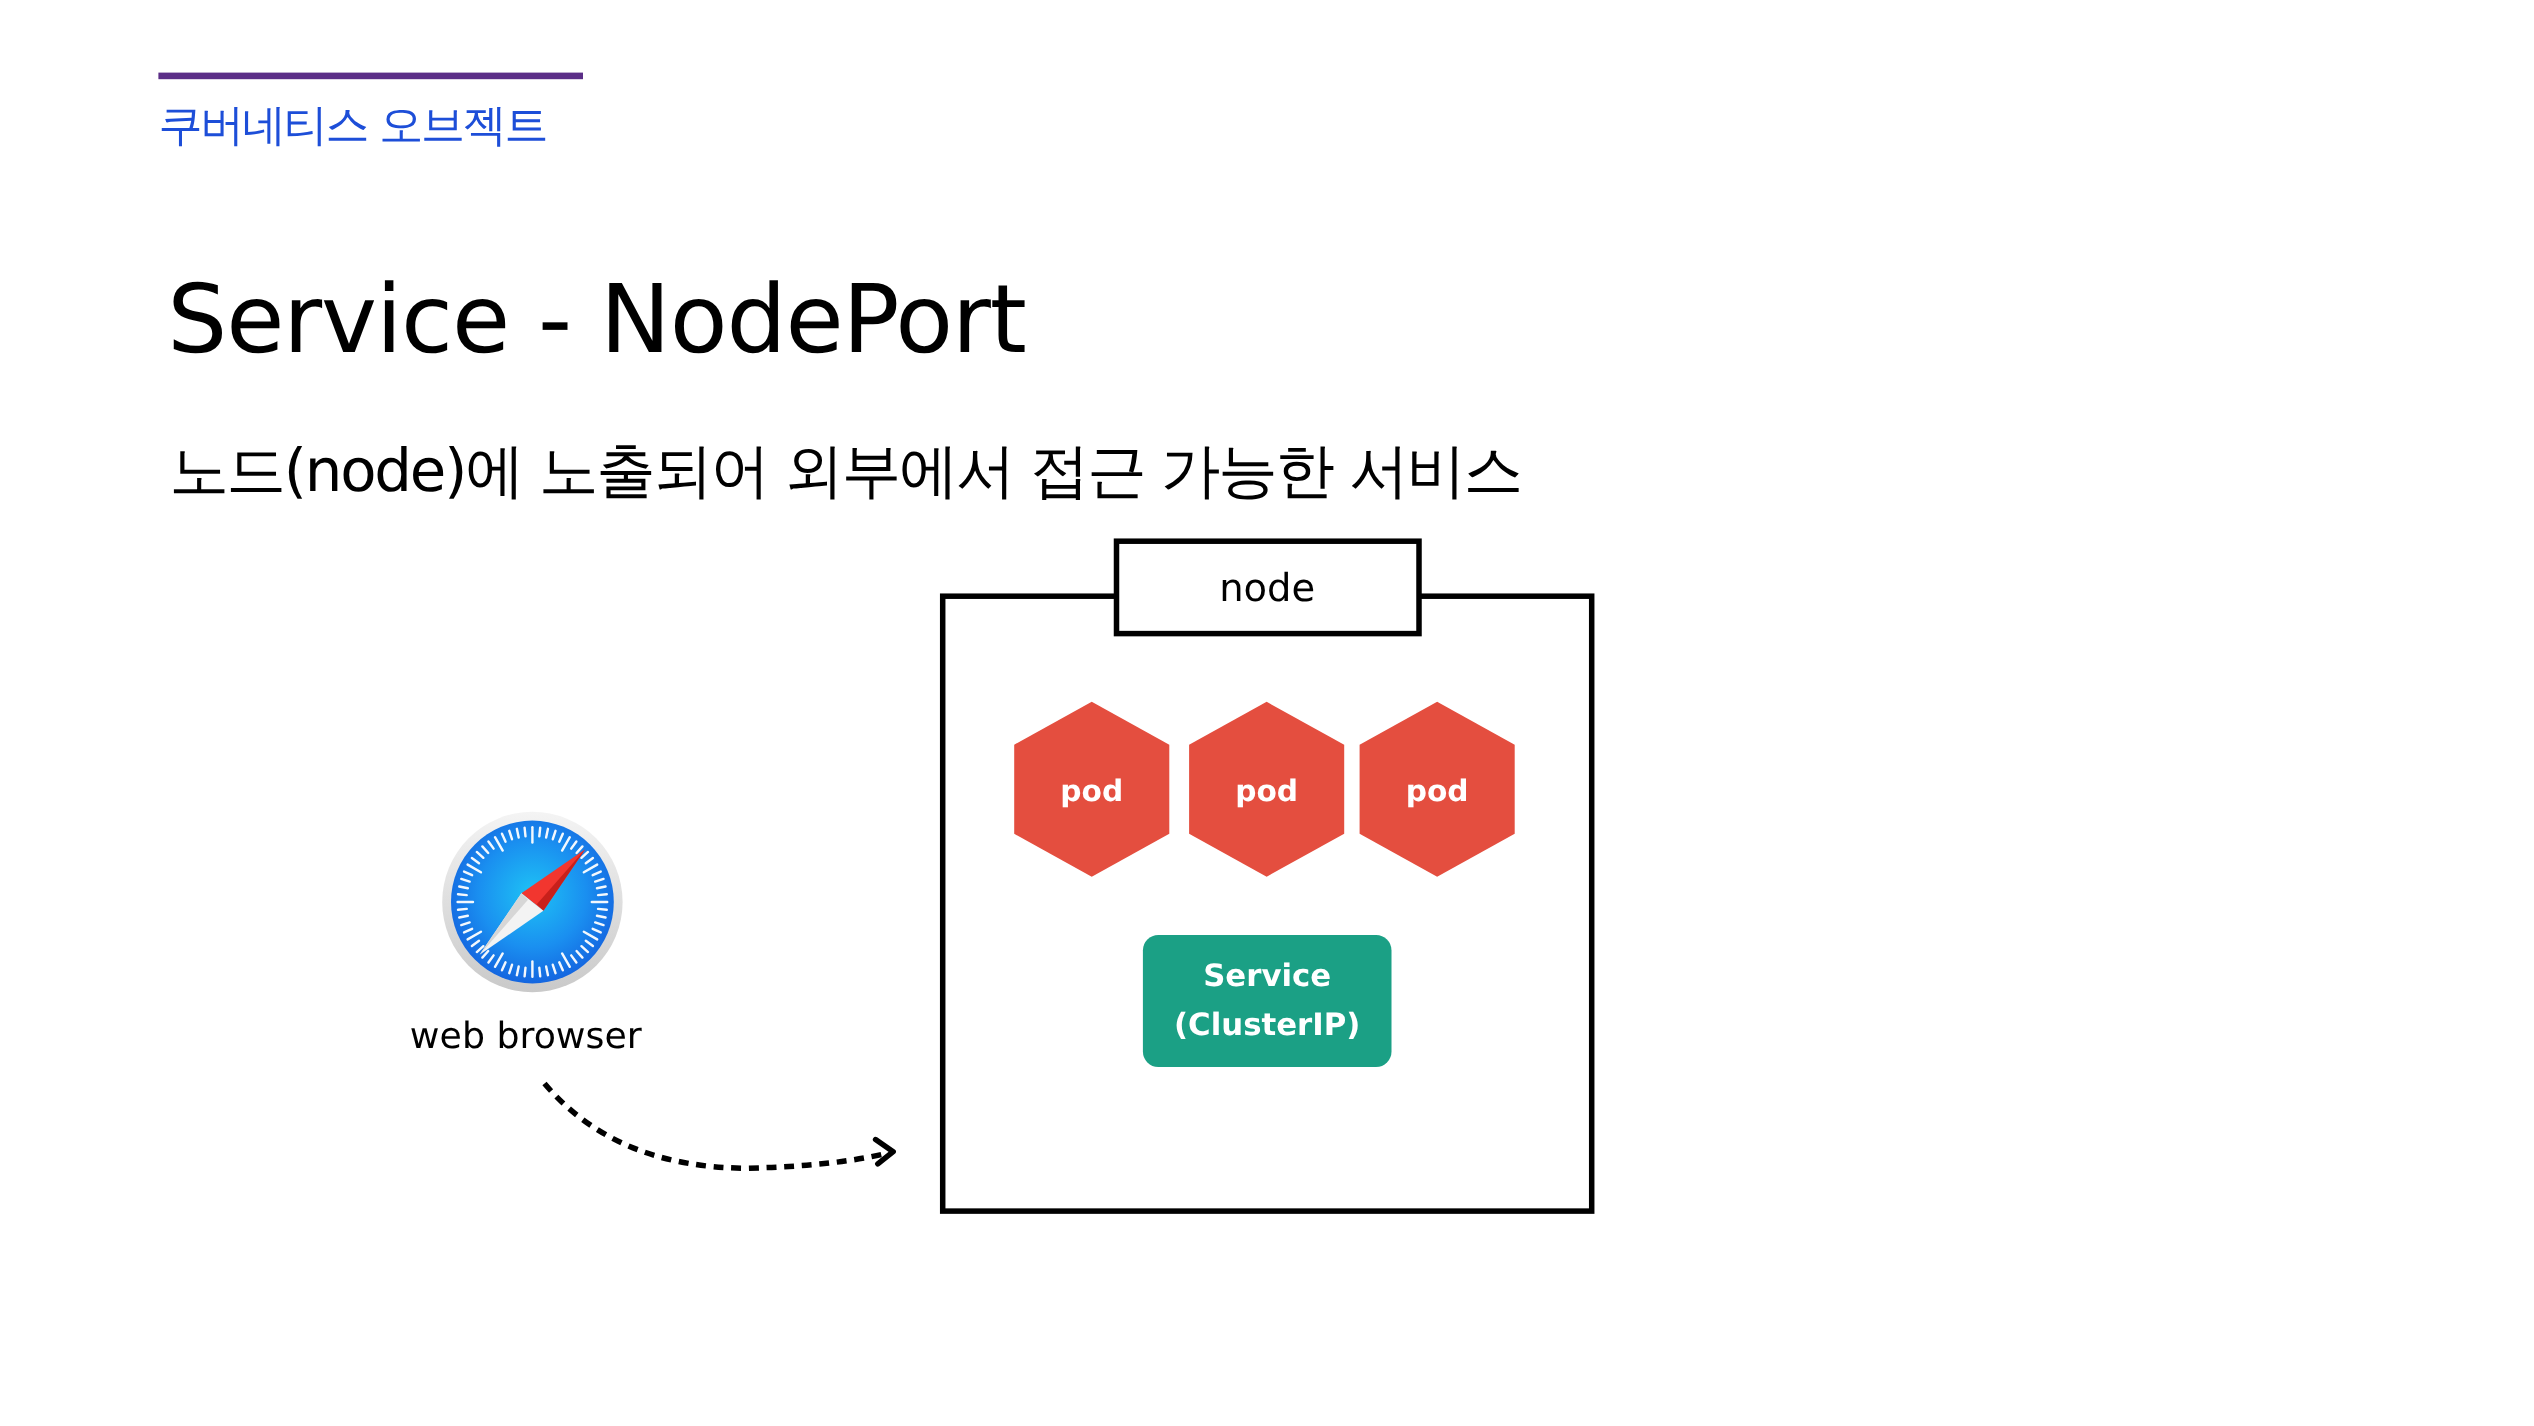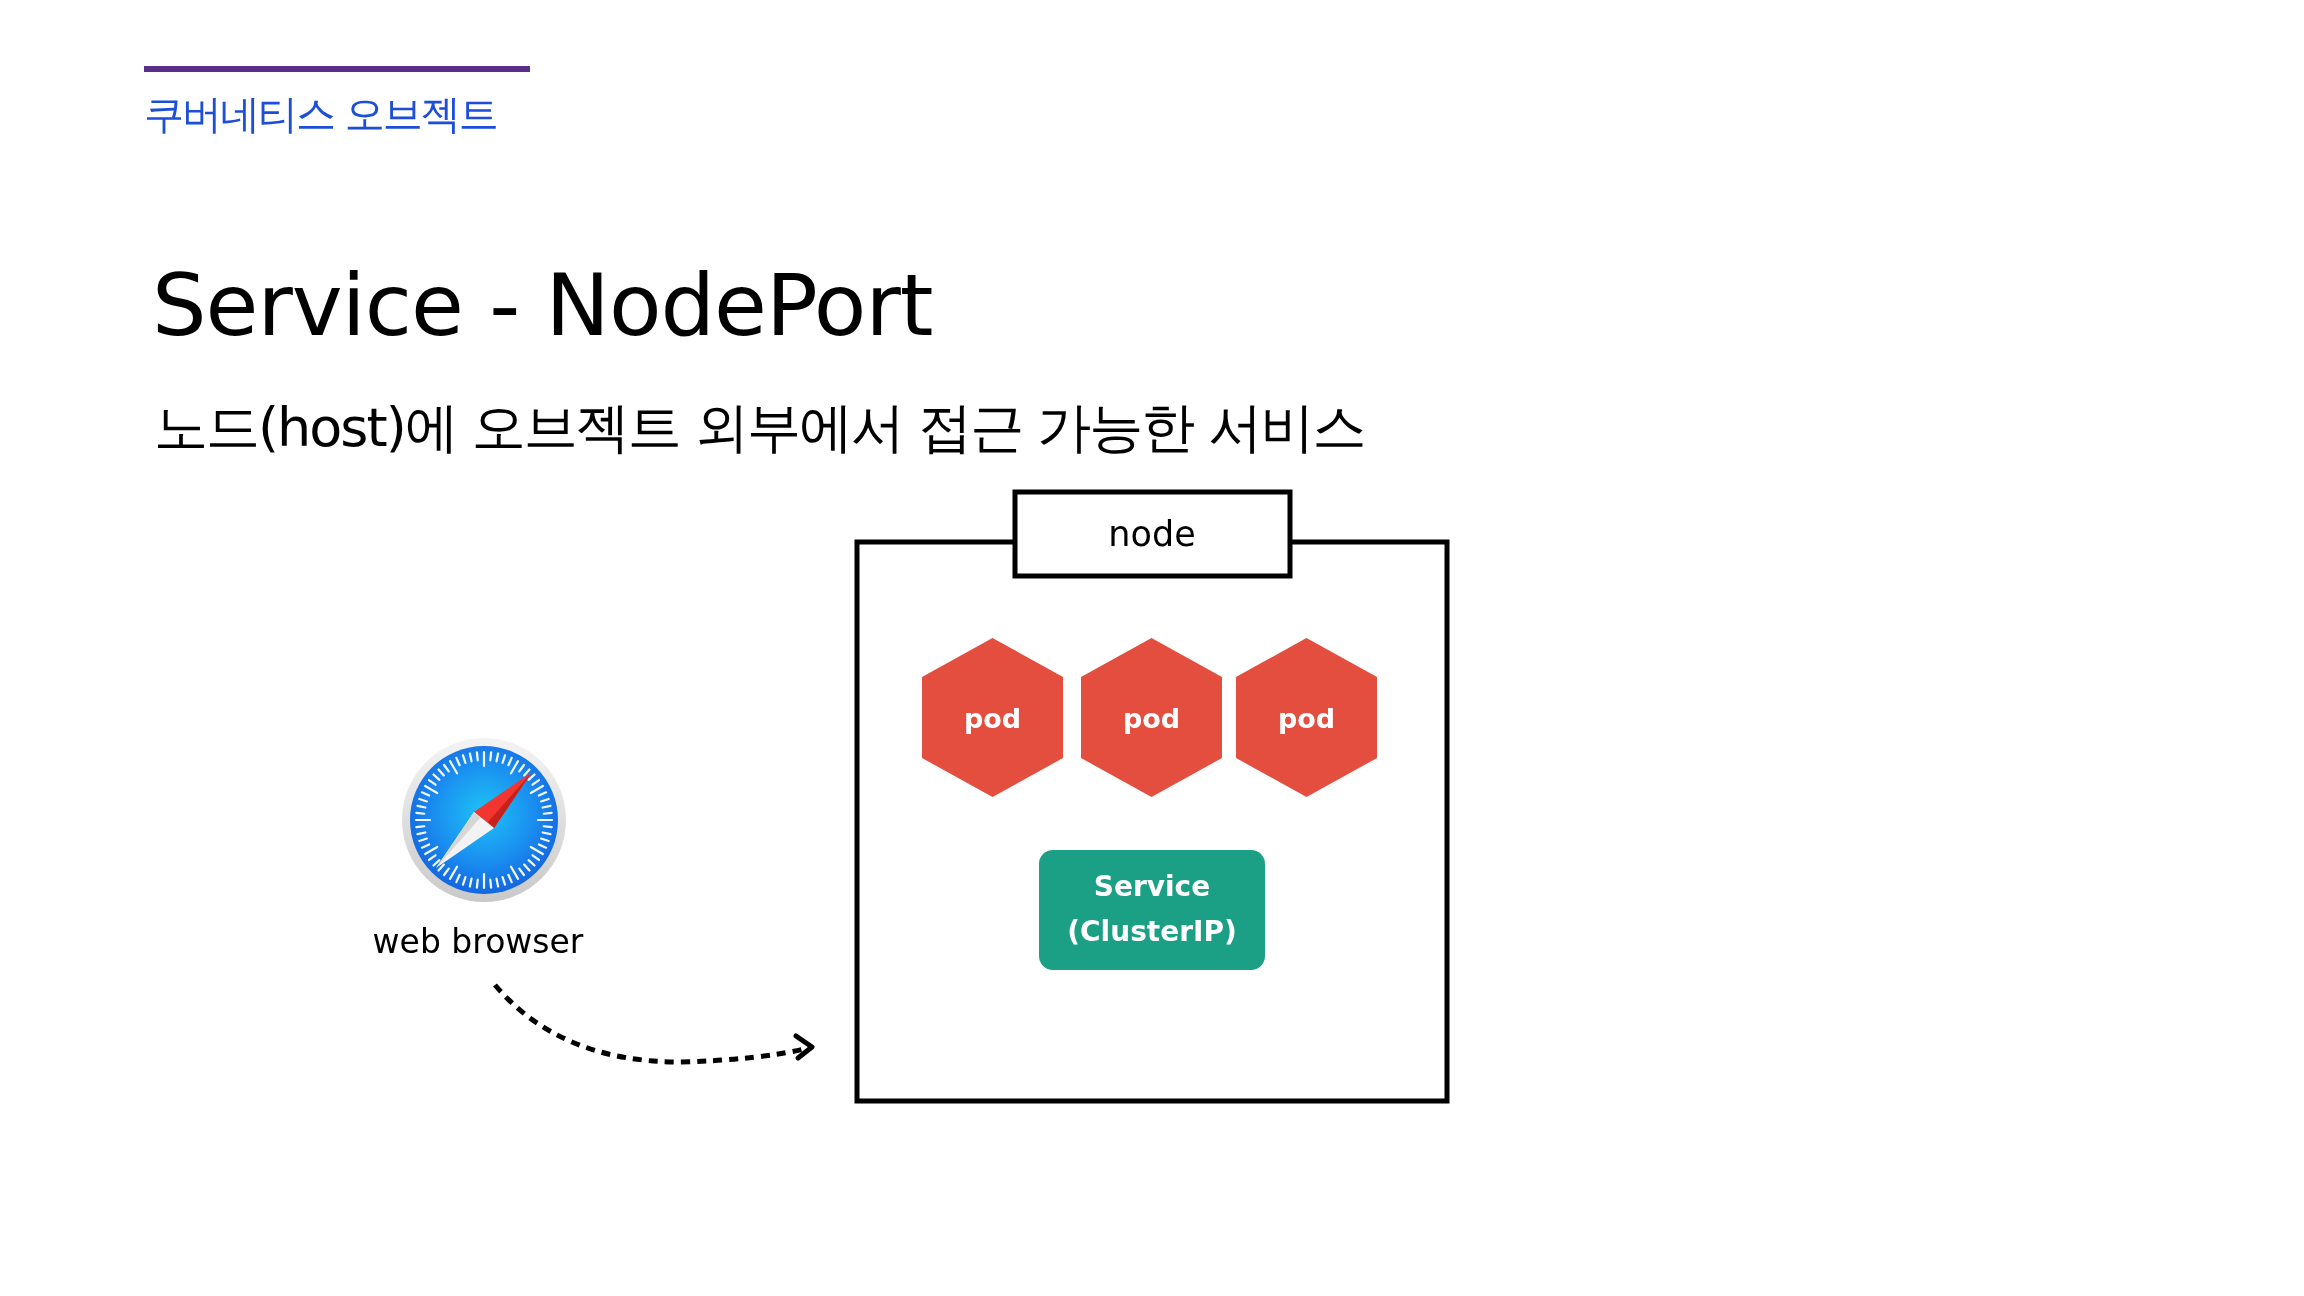--- a/index.html
+++ b/index.html
@@ -2,37 +2,37 @@
 <html><head>
   <meta charset="utf-8">
   <style>
     html, body { margin: 0; padding: 0; background: #ffffff; }
     body { width: 2304px; height: 1296px; position: relative; overflow: hidden;
            font-family: "DejaVu Sans", "Liberation Sans", sans-serif; color: #000; }
     .abs { position: absolute; }
     #section-bar { left: 144px; top: 66px; width: 386px; height: 6px; background: #5B2E87; }
     #section-label { left: 144px; top: 88px; font-size: 40px; line-height: 52px; color: #1d4ed8;
                      letter-spacing: -2px; white-space: nowrap; }
-    #page-title { left: 152px; top: 250px; font-size: 86px; line-height: 110px; color: #000;
+    #page-title { left: 152px; top: 236px; font-size: 86px; line-height: 110px; color: #000;
                   font-family: "DejaVu Sans", sans-serif; letter-spacing: -1px; white-space: nowrap; }
     #page-subtitle { left: 154px; top: 392px; font-size: 54px; line-height: 72px; color: #000;
                      letter-spacing: -2px; white-space: nowrap; }
     #diagram { left: 0; top: 0; width: 2304px; height: 1296px; }
     .pod-label { font-family: "DejaVu Sans", sans-serif; font-weight: bold; font-size: 27px; fill: #ffffff; }
     .svc-label { font-family: "DejaVu Sans", sans-serif; font-weight: bold; font-size: 28px; fill: #ffffff; }
     .node-label { font-family: "DejaVu Sans", sans-serif; font-size: 35px; fill: #000; }
     .browser-label { font-family: "DejaVu Sans", sans-serif; font-size: 33px; fill: #000; }
   </style>
 </head>
 <body>
 
 <div id="section-bar" class="abs"></div>
 <div id="section-label" class="abs">쿠버네티스 오브젝트</div>
 <div id="page-title" class="abs">Service - NodePort</div>
-<div id="page-subtitle" class="abs">노드(host)에 오브젝트 외부에서 접근 가능한 서비스</div>
+<div id="page-subtitle" class="abs">노드(node)에 노출되어 외부에서 접근 가능한 서비스</div>
 
 <svg id="diagram" class="abs" width="2304" height="1296" viewBox="0 0 2304 1296" xmlns="http://www.w3.org/2000/svg">
   <defs>
     <radialGradient id="safariFace" cx="50%" cy="45%" r="55%">
       <stop offset="0%" stop-color="#1EC3F5"></stop>
       <stop offset="60%" stop-color="#1A8FF0"></stop>
       <stop offset="100%" stop-color="#1466E0"></stop>
     </radialGradient>
     <linearGradient id="safariRim" x1="0" y1="0" x2="0" y2="1">
       <stop offset="0%" stop-color="#f4f4f4"></stop>

